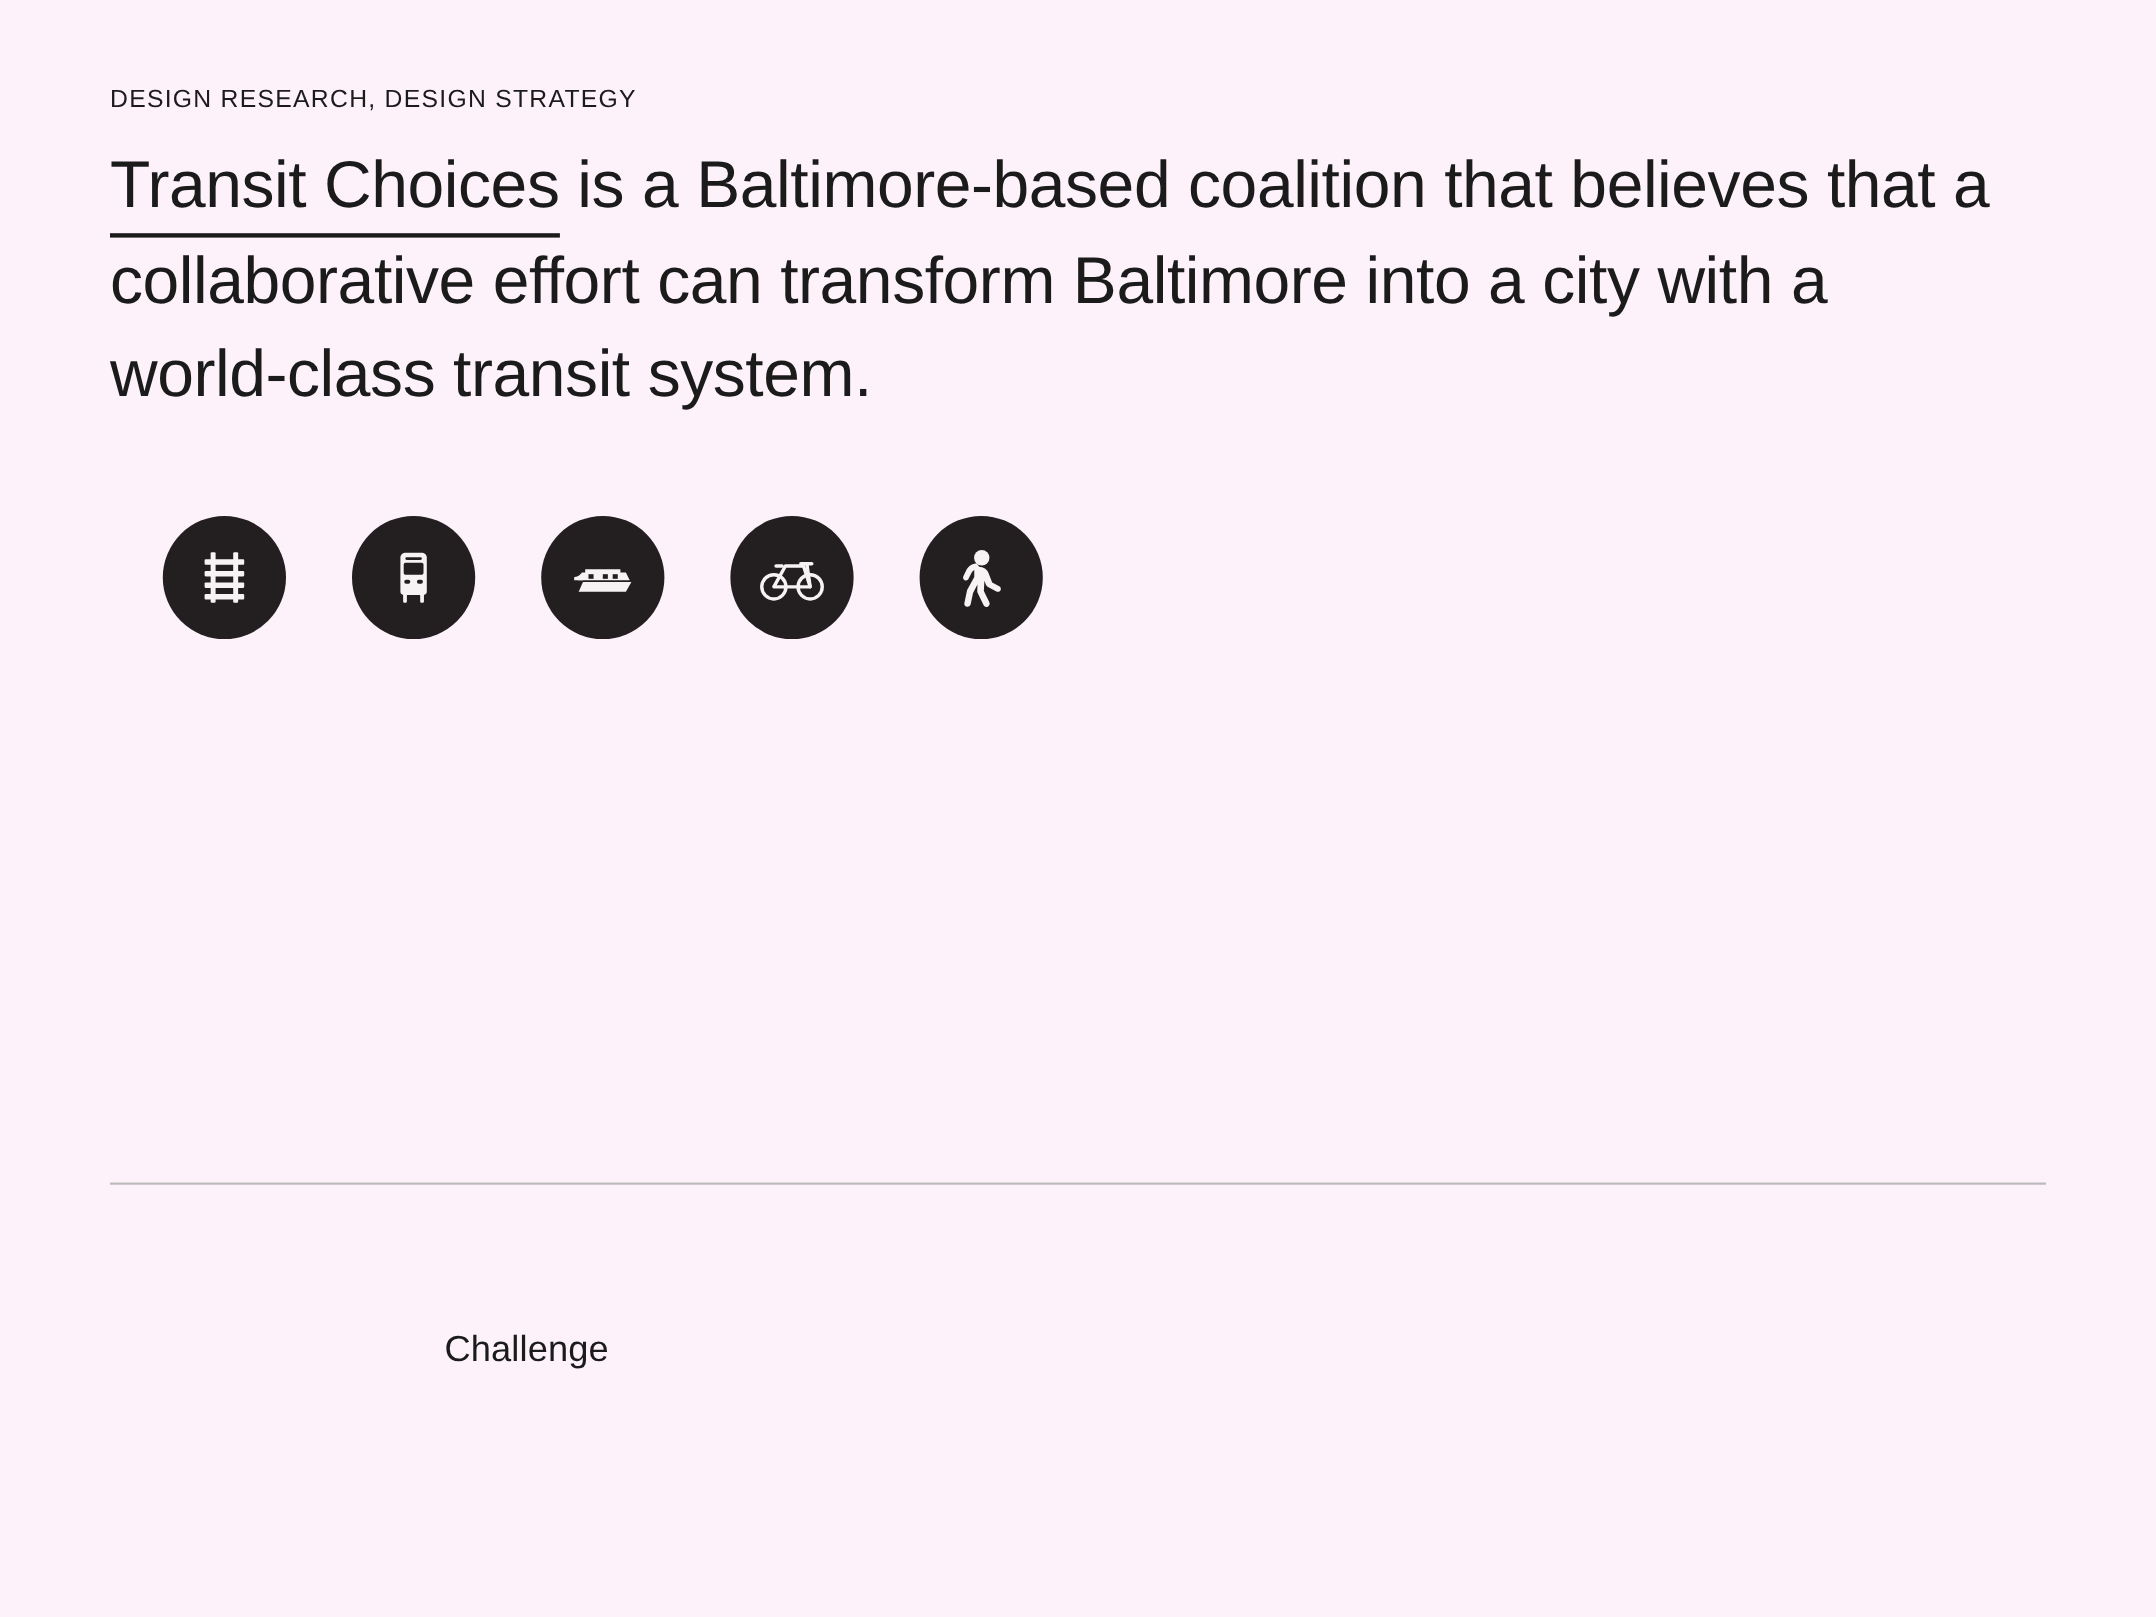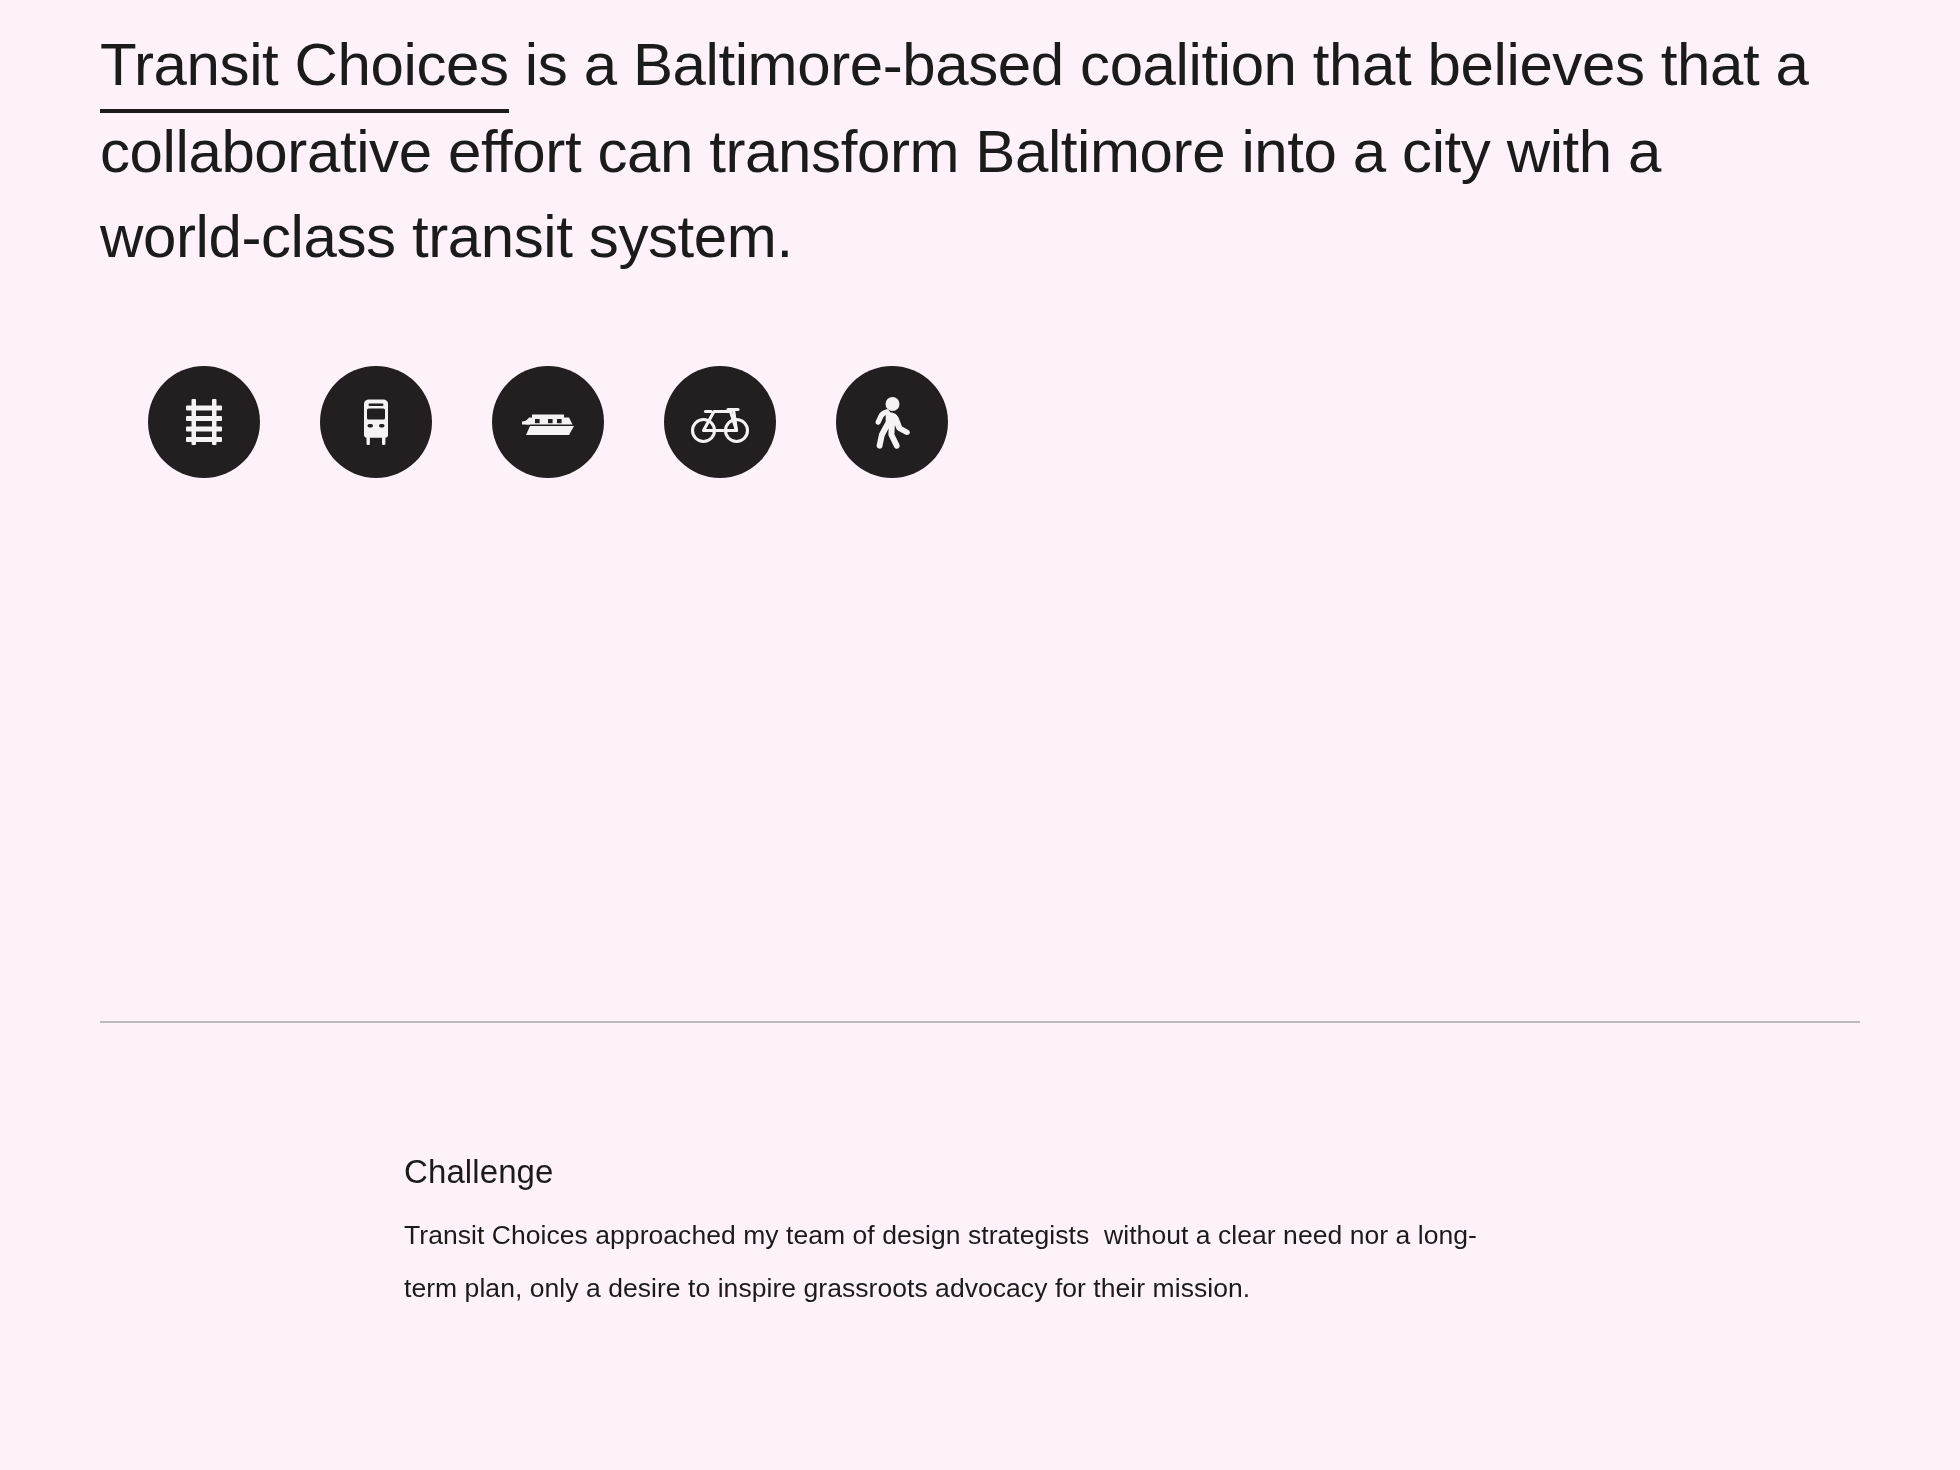--- a/index.html
+++ b/index.html
@@ -134,20 +134,21 @@
     color: #1c1b1b;
     letter-spacing: 0.05px;
     white-space: pre-wrap;
   }
 </style>
 </head>
 <body>
 
 <div class="page">
 
+  <div class="eyebrow">DESIGN RESEARCH, DESIGN STRATEGY</div>
 
   <h1 class="headline"><a class="linked" href="#">Transit Choices</a><span> is a Baltimore-based coalition that believes that a collaborative effort can transform Baltimore into a city with a world-class transit system.</span></h1>
 
   <div class="mid-row">
 
 
     <div class="icon-row">
 
       <div class="icon-badge">
         <svg width="62" height="62" viewBox="0 0 62 62" aria-hidden="true">
@@ -214,16 +215,15 @@
         </svg>
       </div>
 
     </div>
   </div>
 
   <div class="divider"></div>
 
   <div class="challenge">
     <h2 class="challenge-title">Challenge</h2>
-    <p class="challenge-body">Transit Choices approached my team of design strategists  without a clear need nor a long-term plan, only a desire to inspire grassroots advocacy for their mission.</p>
   </div>
 
 </div>
 
 </body></html>

